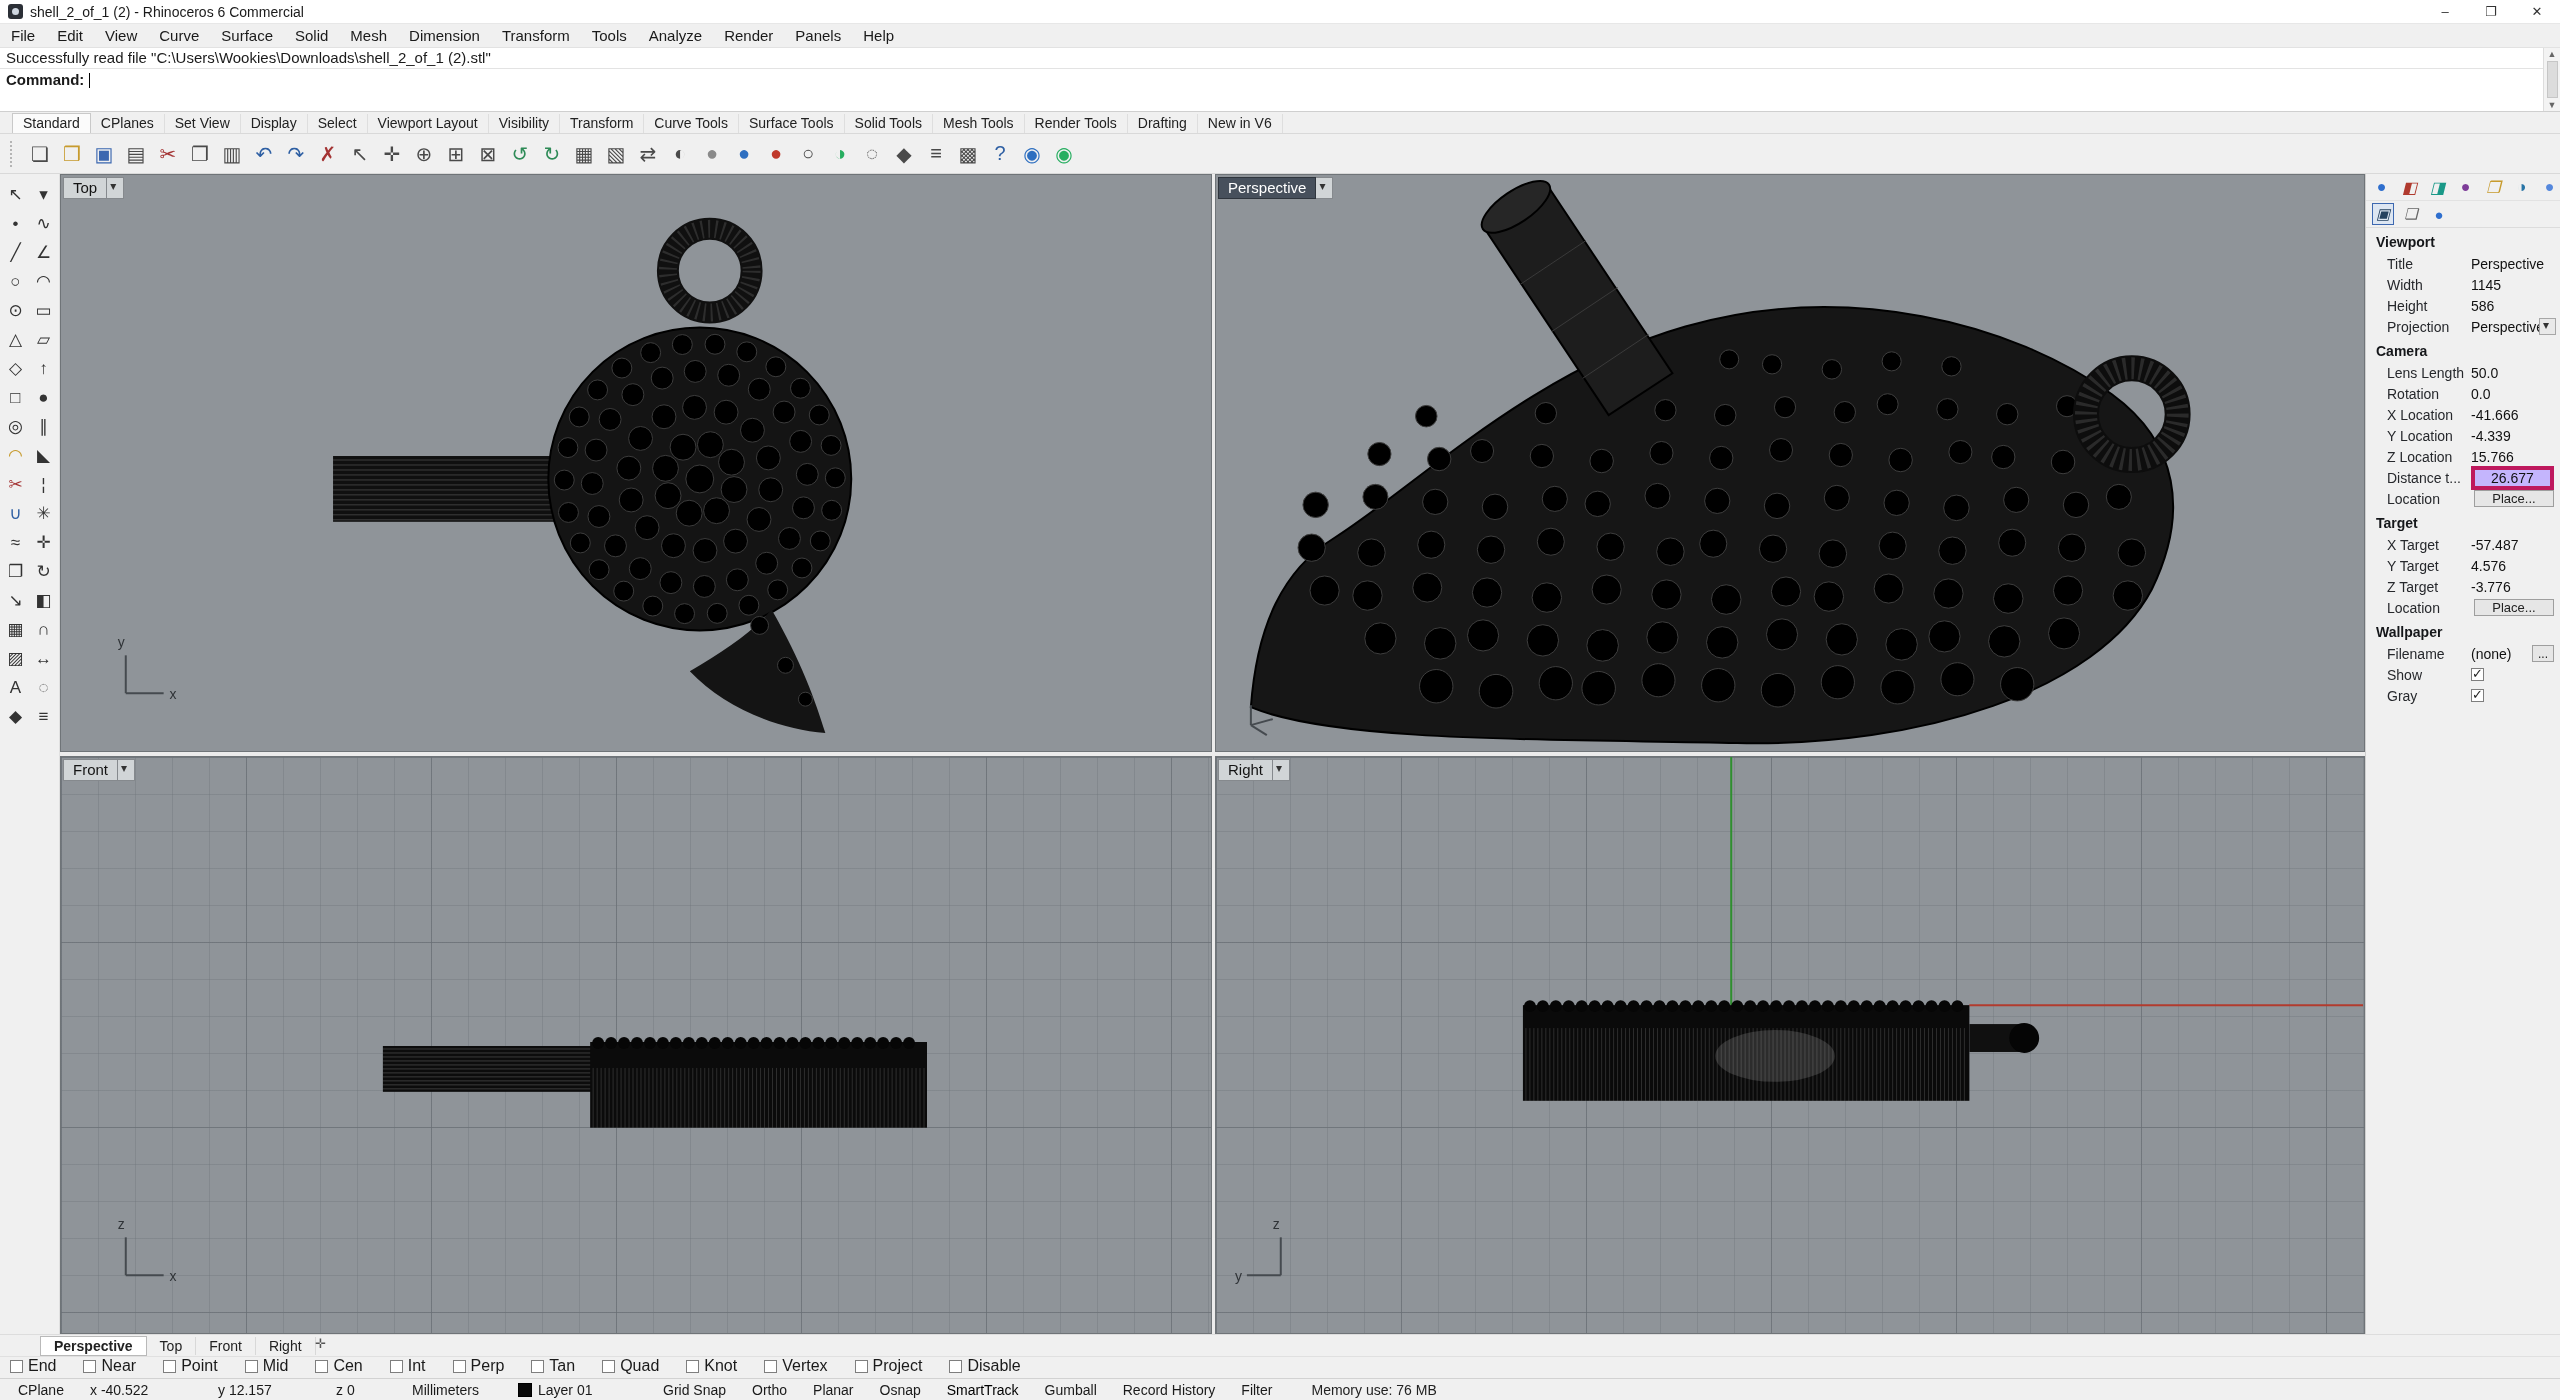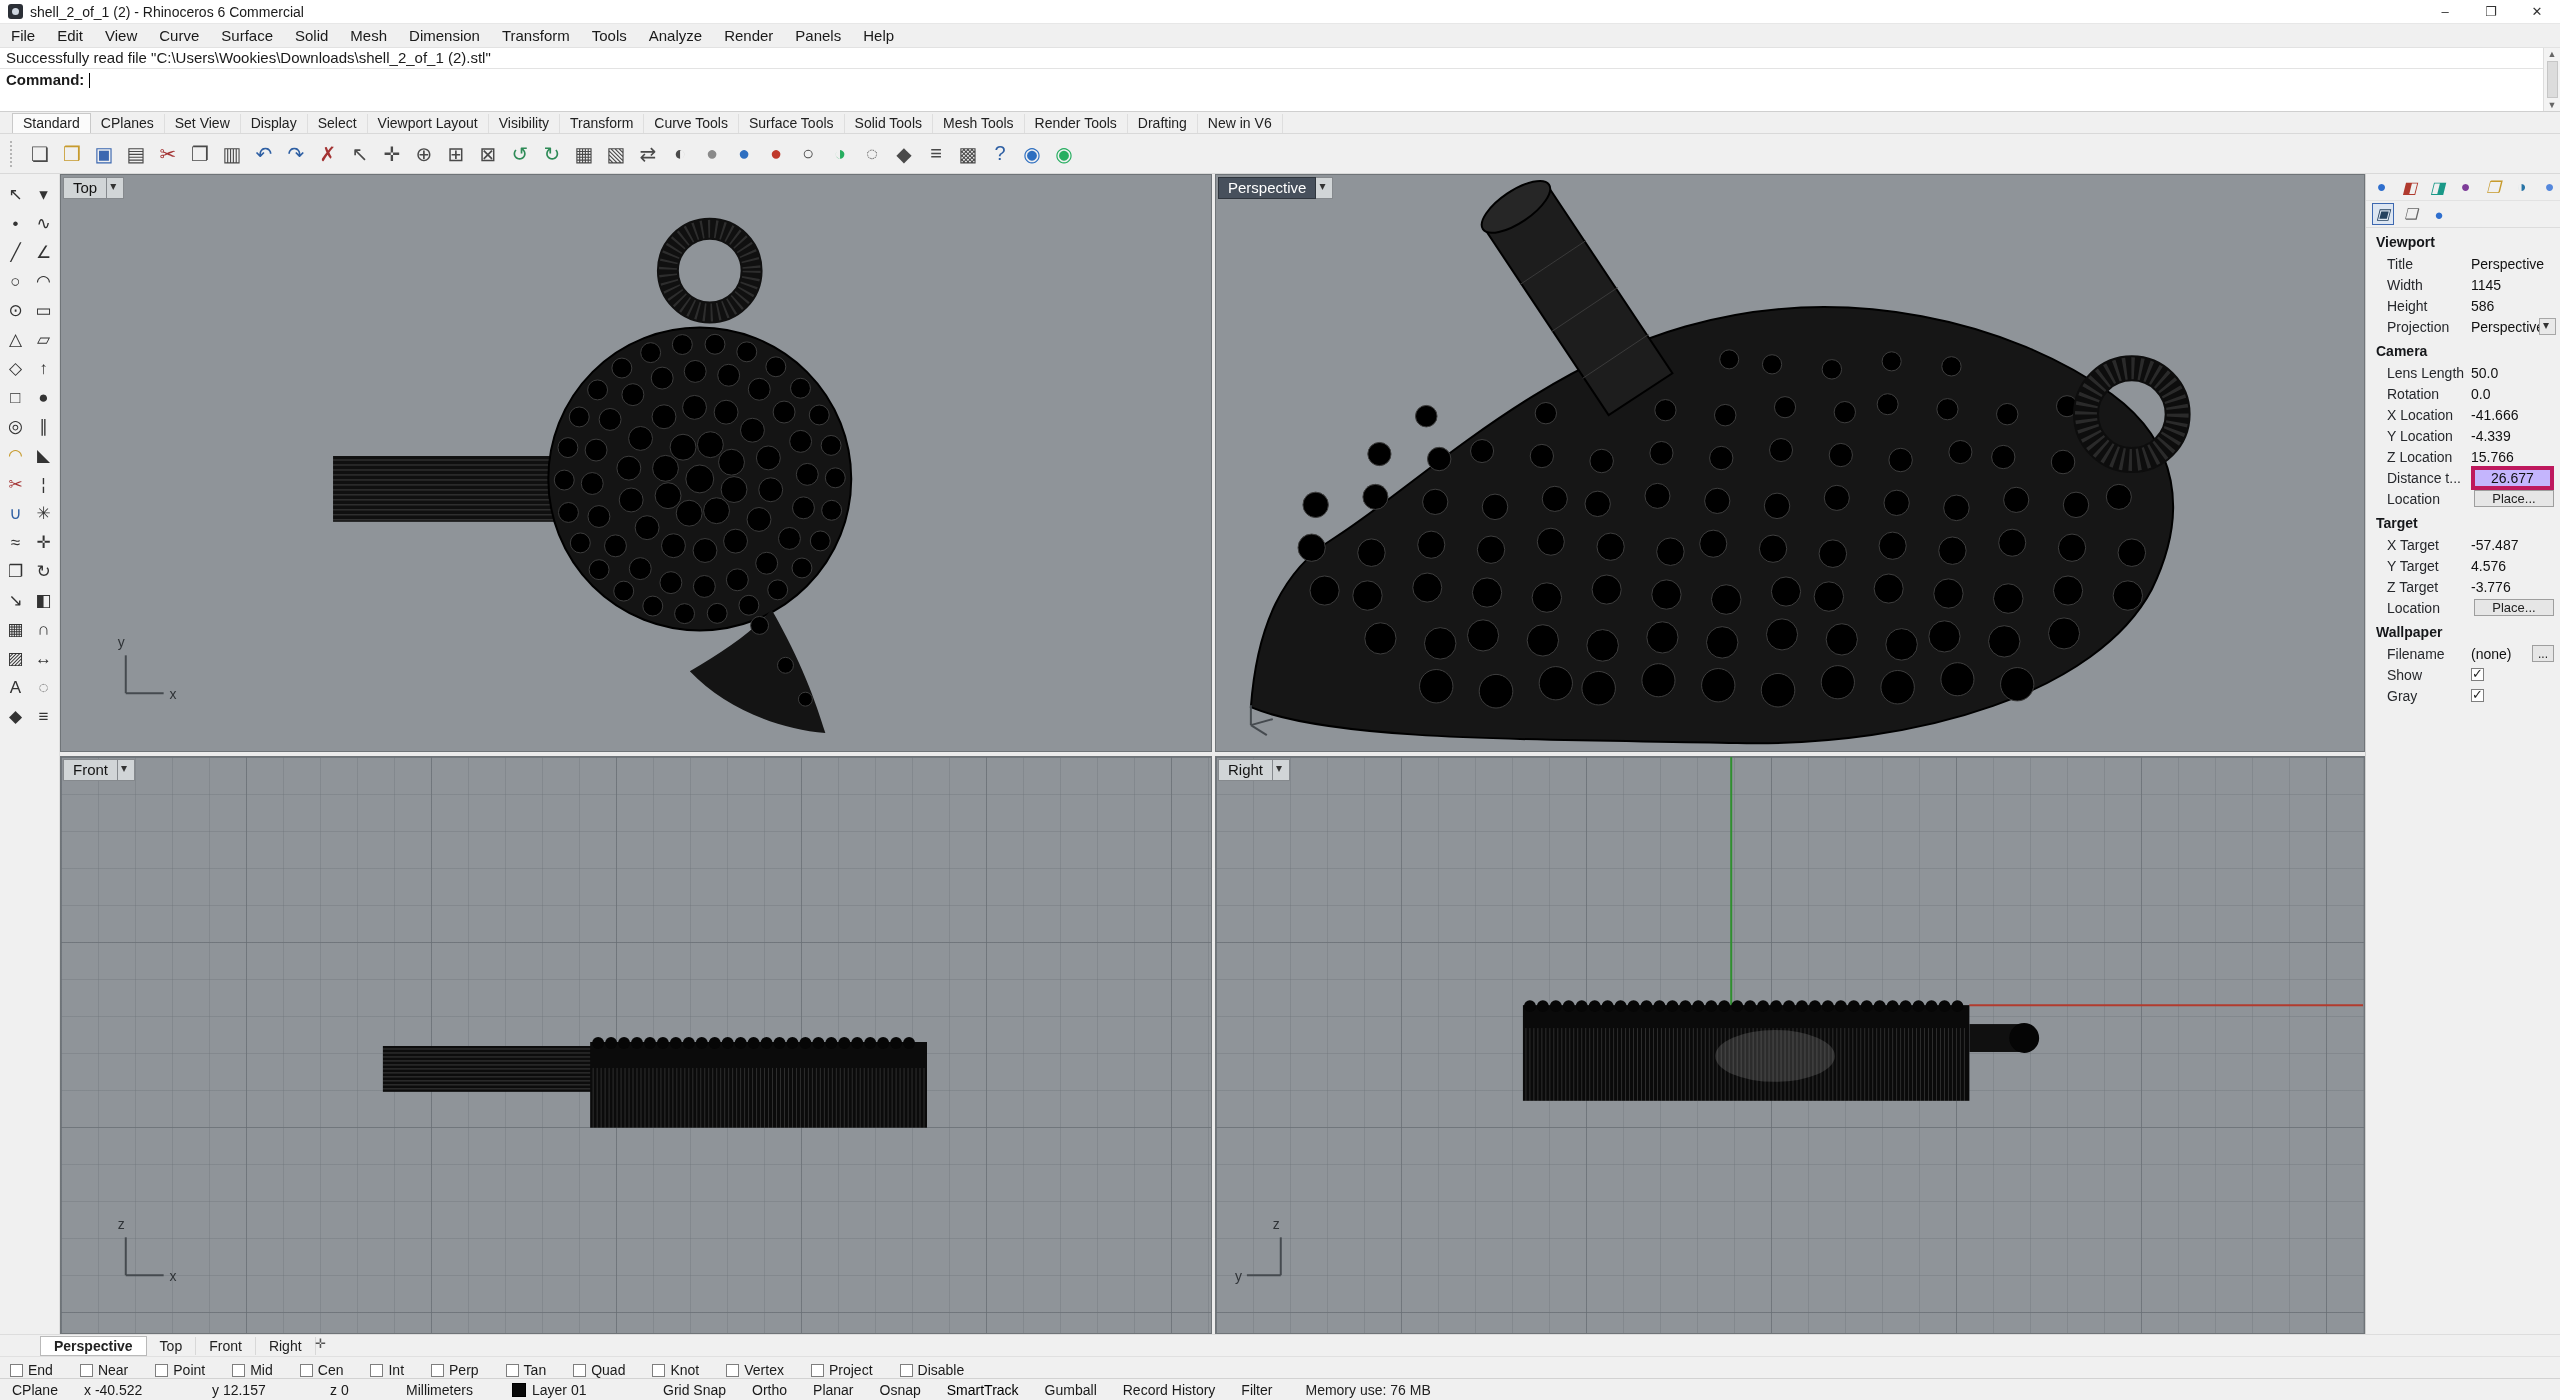--- a/index.html
+++ b/index.html
@@ -81,24 +81,24 @@
 .pbrowse{position:absolute;right:6px;top:2px;width:22px;height:17px;font-size:12px;font-family:"Liberation Sans",sans-serif;background:#e6e6e6;border:1px solid #9e9e9e;color:#222}
 .cb{display:inline-block;width:13px;height:13px;border:1px solid #7e7e7e;background:#fff;position:relative}
 .cb.checked::after{content:"✓";position:absolute;left:0px;top:-3px;font-size:13px;color:#222}
 
 
 #vtabs{position:absolute;top:1334px;left:0;width:2560px;height:22px;background:#f0f0f0;display:flex;align-items:center;padding-left:40px;font-size:14px;border-top:1px solid #ddd}
 .vtab{padding:1px 13px;border-right:1px solid #d8d8d8;color:#222}
 .vtab:first-of-type{background:#fff;border:1px solid #b9b9b9;font-weight:bold}
 #vtab-add{margin-left:10px;color:#555;font-size:13px}
 #vtab-add::after{content:"✛"}
-#osnapbar{position:absolute;top:1356px;left:0;width:2560px;height:22px;background:#f0f0f0;border-top:1px solid #e0e0e0;display:flex;align-items:flex-end;padding-left:10px;font-size:14px}
+#osnapbar{position:absolute;top:1356px;left:0;width:2560px;height:22px;background:#f0f0f0;border-top:1px solid #e0e0e0;display:flex;align-items:flex-start;padding-left:10px;font-size:16px}
 .osnap-item{display:flex;align-items:center;gap:5px;margin-right:27px}
 #statusbar{position:absolute;top:1378px;left:0;width:2560px;height:22px;background:#f0f0f0;border-top:1px solid #d2d2d2;display:flex;align-items:center;font-size:14px}
-.seg{padding:0 12px;white-space:nowrap}
+.seg{padding:0 18px;white-space:nowrap}
 .seg.cpl{width:72px}
 .seg.cx{width:128px}.seg.cy{width:118px}.seg.cz{width:76px}
 .seg.units{width:106px}
 .seg.layer{display:flex;align-items:center;gap:6px;width:150px}
 .swatch{display:inline-block;width:14px;height:14px;background:#0a0a0a;border:1px solid #000}
 #toggles{display:flex}
 #toggles .toggle{padding:0 13px}
 #toggles .toggle:nth-of-type(5){font-weight:normal;color:#000}
 .seg.mem{margin-left:8px;color:#222}
 </style>

